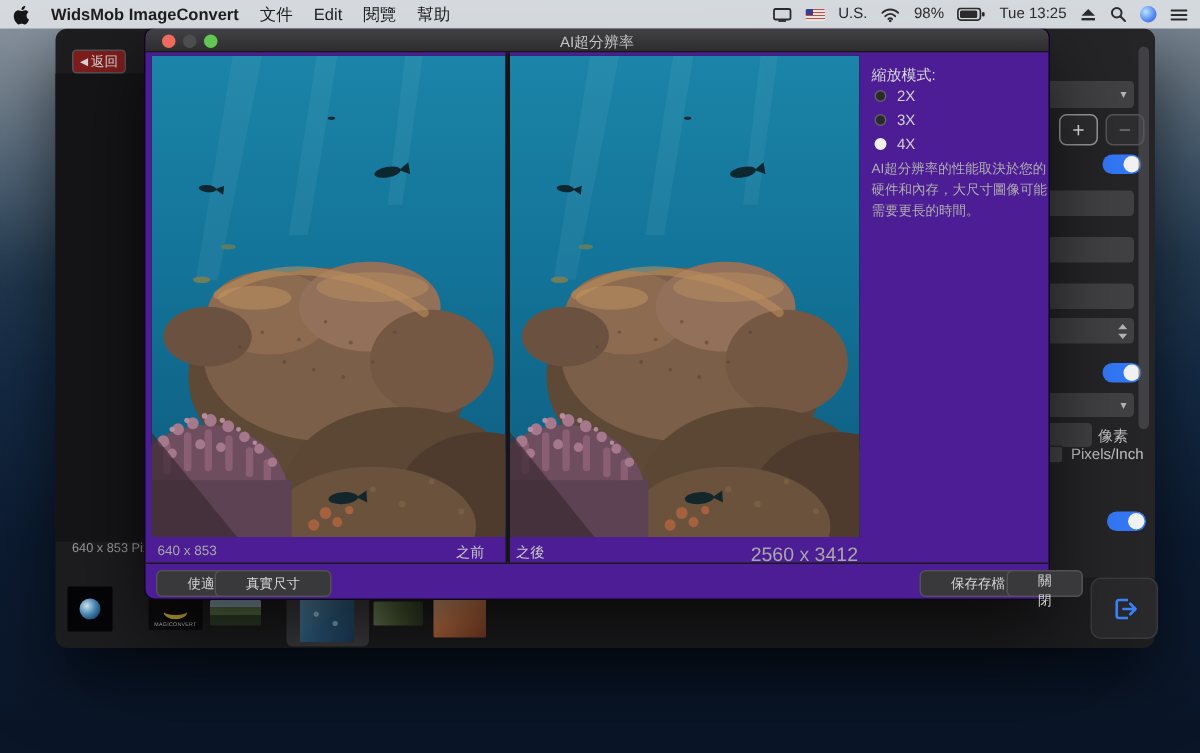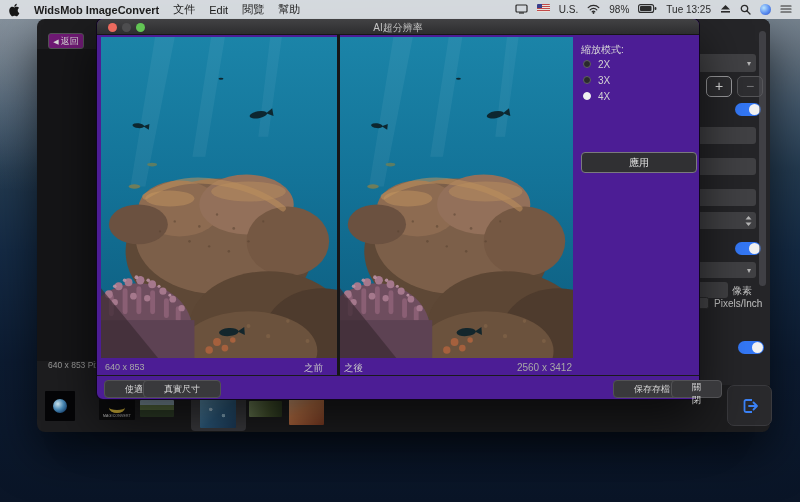--- a/index.html
+++ b/index.html
@@ -13,36 +13,36 @@
   #screen{position:absolute;inset:0;}
   
   #menubar{
     position:absolute;left:0;top:0;width:800px;height:19px;z-index:30;
     background:rgba(217,221,226,0.95);display:flex;align-items:center;
     font-size:11px;color:#1c1c1c;box-sizing:border-box;padding:0 8px;
   }
   #menubar .mleft{display:flex;align-items:center;gap:14px;}
   #menubar .appname{font-weight:700;}
   #menubar .mitem{white-space:nowrap;}
-  #menubar .mright{margin-left:auto;display:flex;gap:9px;font-size:10px;color:#2a2a2a;}
+  #menubar .mright{margin-left:auto;display:flex;align-items:center;gap:9px;font-size:10px;color:#2a2a2a;}
   .flag{width:13px;height:8px;border-radius:1px;display:inline-block;
     background:
       linear-gradient(#3a3f8c,#3a3f8c) 0 0/5px 4px no-repeat,
       repeating-linear-gradient(#c24a4a 0 1px,#e8e4de 1px 2px);}
   .sirib{width:11px;height:11px;border-radius:50%;display:inline-block;
     background:radial-gradient(circle at 35% 35%,#b8e4ff,#5a8df0 55%,#2e4fc0);}
   
   #window{
     position:absolute;left:37px;top:19px;width:733px;height:413px;z-index:1;
     background:#1d1d1f;border-radius:8px;box-shadow:0 20px 45px rgba(0,0,0,0.6);
   }
   #preview-bg{position:absolute;left:0;top:30px;width:566px;height:312px;background:#151517;border-radius:0;}
   #right-panel-bg{position:absolute;left:563px;top:0;width:170px;height:366px;background:#252528;border-radius:0 8px 0 0;}
   .smallbtn{
-    position:absolute;background:#701a75;border:1px solid #525255;border-radius:3px;
+    position:absolute;background:#7f1d1d;border:1px solid #525255;border-radius:3px;
     color:#d8d8d8;font-size:9px;line-height:13px;text-align:center;padding:0 4px;
     font-family:inherit;box-sizing:border-box;height:16px;
   }
   #back-btn{left:11px;top:14px;width:36px;display:flex;align-items:center;gap:2px;justify-content:center;}
   #back-btn .arr{font-size:7px;line-height:13px;}
   #win-size-label{position:absolute;left:11px;top:341px;font-size:8.5px;color:#9a9a9a;}
   .field{position:absolute;background:#414144;border-radius:3px;}
   .field .chev{position:absolute;right:5px;top:50%;transform:translateY(-50%);font-size:8px;color:#b5b5b5;}
   .sqbtn{position:absolute;width:26px;height:21px;border-radius:5px;background:#2e2e31;
     text-align:center;font-size:14px;line-height:19px;box-sizing:border-box;}
@@ -99,21 +99,21 @@
   .radio-dot.selected{background:#f0f0f0;border-color:#f0f0f0;}
   .radio-label{font-size:10px;color:#d2d2d2;}
   #sr-note{position:absolute;left:484px;top:86px;width:119px;font-size:9px;line-height:14px;color:#aeaeae;}
   #apply-btn{position:absolute;left:484px;top:133px;width:116px;height:21px;background:#303033;
     border:1px solid #7a7a7d;border-radius:4px;color:#e5e5e5;font-size:10px;font-family:inherit;}
   
   #dlg-info{position:absolute;left:0;top:339px;width:100%;height:17px;}
   #before-size{position:absolute;left:8px;top:4px;font-size:9px;color:#a8a8a8;}
   #before-label{position:absolute;left:130px;top:4px;width:96px;text-align:right;font-size:9.5px;color:#c8c8c8;}
   #after-label{position:absolute;left:247px;top:4px;font-size:9.5px;color:#c8c8c8;}
-  #after-size{position:absolute;left:350px;top:4px;width:125px;text-align:right;font-size:10px;color:#a8a8a8;}
+  #after-size{position:absolute;left:350px;top:4px;width:125px;text-align:right;font-size:13px;color:#a8a8a8;}
   #dlg-buttons{position:absolute;left:0;top:356px;width:100%;height:26px;border-top:1px solid #1a1a1c;}
   .dlgbtn{position:absolute;top:4px;height:18px;background:#39393c;border:1px solid #525255;border-radius:4px;
     color:#d8d8d8;font-size:9px;font-family:inherit;padding:0 20px;box-sizing:border-box;}
   #fit-btn{left:7px;}
   #actual-btn{left:46px;}
   #save-btn{left:516px;}
   #close-btn{left:574px;}
   .iconsvg{display:block;}
 </style>
 </head>
@@ -373,21 +373,21 @@
       <span class="radio-label">2X</span>
     </div>
     <div class="radio-row" style="top:55px;">
       <span class="radio-dot"></span>
       <span class="radio-label">3X</span>
     </div>
     <div class="radio-row" style="top:71px;">
       <span class="radio-dot selected"></span>
       <span class="radio-label">4X</span>
     </div>
-    <button id="apply-btn">應用</button>
+    <div id="sr-note">AI超分辨率的性能取決於您的硬件和內存，大尺寸圖像可能需要更長的時間。</div>
 
     <div id="dlg-info">
       <span id="before-size">640 x 853</span>
       <span id="before-label">之前</span>
       <span id="after-label">之後</span>
       <span id="after-size">2560 x 3412</span>
     </div>
 
     <div id="dlg-buttons">
       <button id="fit-btn" class="dlgbtn">使適應</button>

